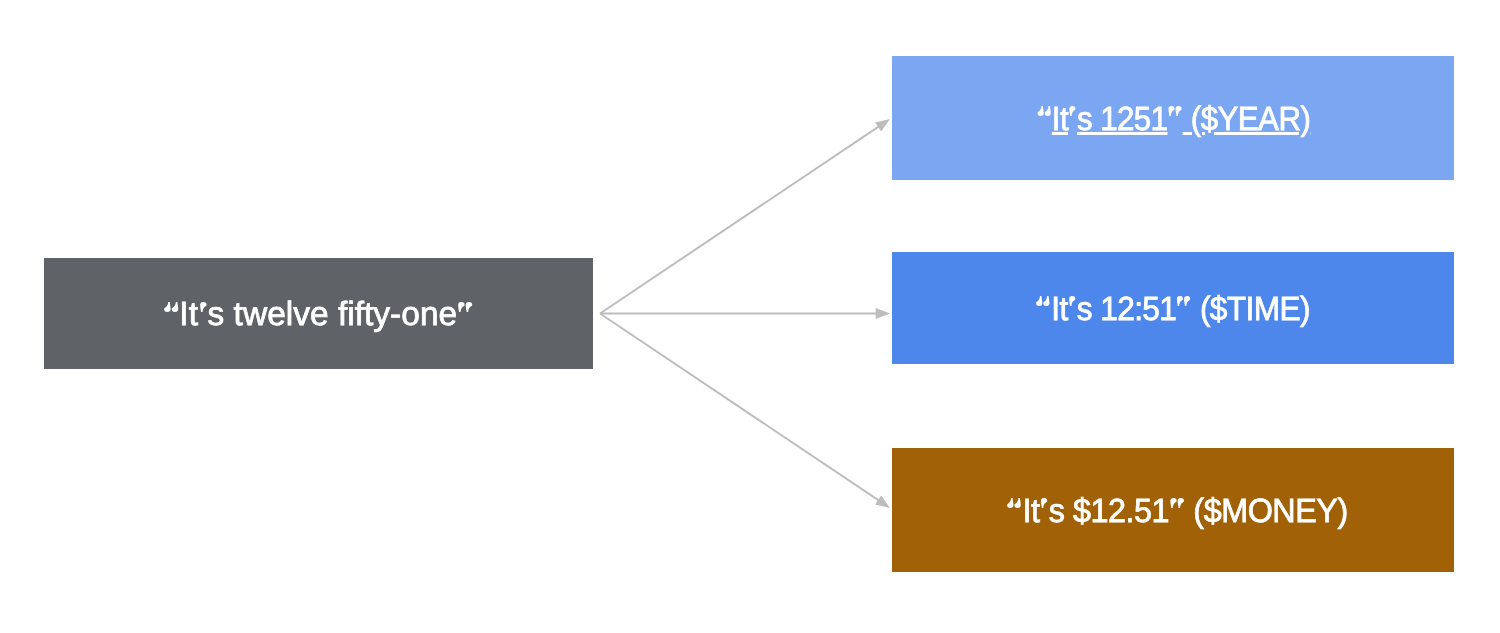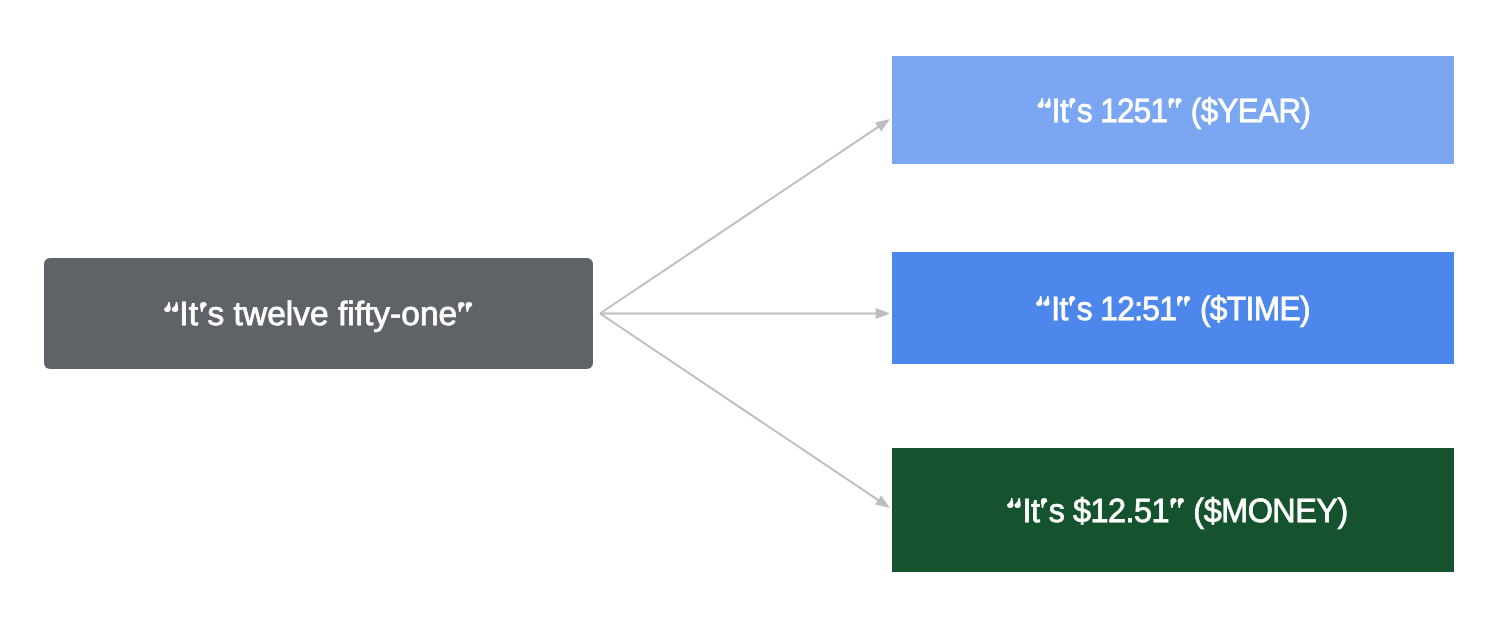--- a/index.html
+++ b/index.html
@@ -79,39 +79,39 @@
     <g id="connector-group" stroke-linecap="butt" stroke-linejoin="miter" stroke="#bdbdbd" fill="#bdbdbd" stroke-width="2">
       <path class="conn-line" id="conn-line-year" fill="none" d="M600 313.5 L879.8 125.9"></path>
       <path class="conn-head" id="conn-head-year" stroke="none" d="M890 119 L881.2 131.5 L875.1 122.4 Z"></path>
       <path class="conn-line" id="conn-line-time" fill="none" d="M600 313.5 L877.7 313.5"></path>
       <path class="conn-head" id="conn-head-time" stroke="none" d="M890 313.5 L875.7 319 L875.7 308.1 Z"></path>
       <path class="conn-line" id="conn-line-money" fill="none" d="M600 313.5 L879.8 501.1"></path>
       <path class="conn-head" id="conn-head-money" stroke="none" d="M890 508 L875.1 504.6 L881.2 495.5 Z"></path>
     </g>
   </svg>
 
-  <div class="node" id="node-source" style="left: 44px; top: 258px; width: 549px; height: 111px; background: rgb(95, 99, 104); color: rgb(255, 255, 255); border-radius: 6px;">
+  <div class="node" id="node-source" style="left: 44px; top: 258px; width: 549px; height: 111px; background: rgb(95, 99, 104); color: rgb(255, 255, 255);">
     <span><span class="gq gq-open" aria-hidden="true"><svg viewBox="0 0 382 285" preserveAspectRatio="none">
             <g fill="currentColor">
               <path d="M112 0 C110 56 92 110 52 146 C18 176 3 180 3 198 A87 87 0 0 0 177 198 C177 136 158 64 152 0 Z"></path>
               <path d="M112 0 C110 56 92 110 52 146 C18 176 3 180 3 198 A87 87 0 0 0 177 198 C177 136 158 64 152 0 Z" transform="translate(202 0)"></path>
             </g>
           </svg></span>It<span class="gq gq-apos" aria-hidden="true"><svg viewBox="0 0 180 285" preserveAspectRatio="none">
             <g fill="currentColor" transform="rotate(180 90 142.5)">
               <path d="M112 0 C110 56 92 110 52 146 C18 176 3 180 3 198 A87 87 0 0 0 177 198 C177 136 158 64 152 0 Z"></path>
             </g>
           </svg></span>s twelve fifty-one<span class="gq gq-close" aria-hidden="true"><svg viewBox="0 0 382 285" preserveAspectRatio="none">
             <g fill="currentColor" transform="rotate(180 191 142.5)">
               <path d="M112 0 C110 56 92 110 52 146 C18 176 3 180 3 198 A87 87 0 0 0 177 198 C177 136 158 64 152 0 Z"></path>
               <path d="M112 0 C110 56 92 110 52 146 C18 176 3 180 3 198 A87 87 0 0 0 177 198 C177 136 158 64 152 0 Z" transform="translate(202 0)"></path>
             </g>
           </svg></span></span>
   </div>
 
-  <div class="node" id="node-year" style="left: 892px; top: 56px; width: 562px; height: 108px; background: rgb(123, 167, 242); color: rgb(255, 255, 255);">
+  <div class="node" id="node-year" style="left: 892px; top: 56px; width: 562px; height: 124px; background: rgb(123, 167, 242); color: rgb(255, 255, 255); text-decoration: underline;">
     <span><span class="gq gq-open" aria-hidden="true"><svg viewBox="0 0 382 285" preserveAspectRatio="none">
             <g fill="currentColor">
               <path d="M112 0 C110 56 92 110 52 146 C18 176 3 180 3 198 A87 87 0 0 0 177 198 C177 136 158 64 152 0 Z"></path>
               <path d="M112 0 C110 56 92 110 52 146 C18 176 3 180 3 198 A87 87 0 0 0 177 198 C177 136 158 64 152 0 Z" transform="translate(202 0)"></path>
             </g>
           </svg></span>It<span class="gq gq-apos" aria-hidden="true"><svg viewBox="0 0 180 285" preserveAspectRatio="none">
             <g fill="currentColor" transform="rotate(180 90 142.5)">
               <path d="M112 0 C110 56 92 110 52 146 C18 176 3 180 3 198 A87 87 0 0 0 177 198 C177 136 158 64 152 0 Z"></path>
             </g>
           </svg></span>s 1251<span class="gq gq-close" aria-hidden="true"><svg viewBox="0 0 382 285" preserveAspectRatio="none">
@@ -133,21 +133,21 @@
               <path d="M112 0 C110 56 92 110 52 146 C18 176 3 180 3 198 A87 87 0 0 0 177 198 C177 136 158 64 152 0 Z"></path>
             </g>
           </svg></span>s 12:51<span class="gq gq-close" aria-hidden="true"><svg viewBox="0 0 382 285" preserveAspectRatio="none">
             <g fill="currentColor" transform="rotate(180 191 142.5)">
               <path d="M112 0 C110 56 92 110 52 146 C18 176 3 180 3 198 A87 87 0 0 0 177 198 C177 136 158 64 152 0 Z"></path>
               <path d="M112 0 C110 56 92 110 52 146 C18 176 3 180 3 198 A87 87 0 0 0 177 198 C177 136 158 64 152 0 Z" transform="translate(202 0)"></path>
             </g>
           </svg></span> ($TIME)</span>
   </div>
 
-  <div class="node" id="node-money" style="left: 892px; top: 448px; width: 562px; height: 124px; background: #14532d; color: rgb(255, 255, 255); padding-left: 8px;">
+  <div class="node" id="node-money" style="left: 892px; top: 448px; width: 562px; height: 124px; background: #a16207; color: rgb(255, 255, 255); padding-left: 8px;">
     <span><span class="gq gq-open" aria-hidden="true"><svg viewBox="0 0 382 285" preserveAspectRatio="none">
             <g fill="currentColor">
               <path d="M112 0 C110 56 92 110 52 146 C18 176 3 180 3 198 A87 87 0 0 0 177 198 C177 136 158 64 152 0 Z"></path>
               <path d="M112 0 C110 56 92 110 52 146 C18 176 3 180 3 198 A87 87 0 0 0 177 198 C177 136 158 64 152 0 Z" transform="translate(202 0)"></path>
             </g>
           </svg></span>It<span class="gq gq-apos" aria-hidden="true"><svg viewBox="0 0 180 285" preserveAspectRatio="none">
             <g fill="currentColor" transform="rotate(180 90 142.5)">
               <path d="M112 0 C110 56 92 110 52 146 C18 176 3 180 3 198 A87 87 0 0 0 177 198 C177 136 158 64 152 0 Z"></path>
             </g>
           </svg></span>s $12.51<span class="gq gq-close" aria-hidden="true"><svg viewBox="0 0 382 285" preserveAspectRatio="none">

